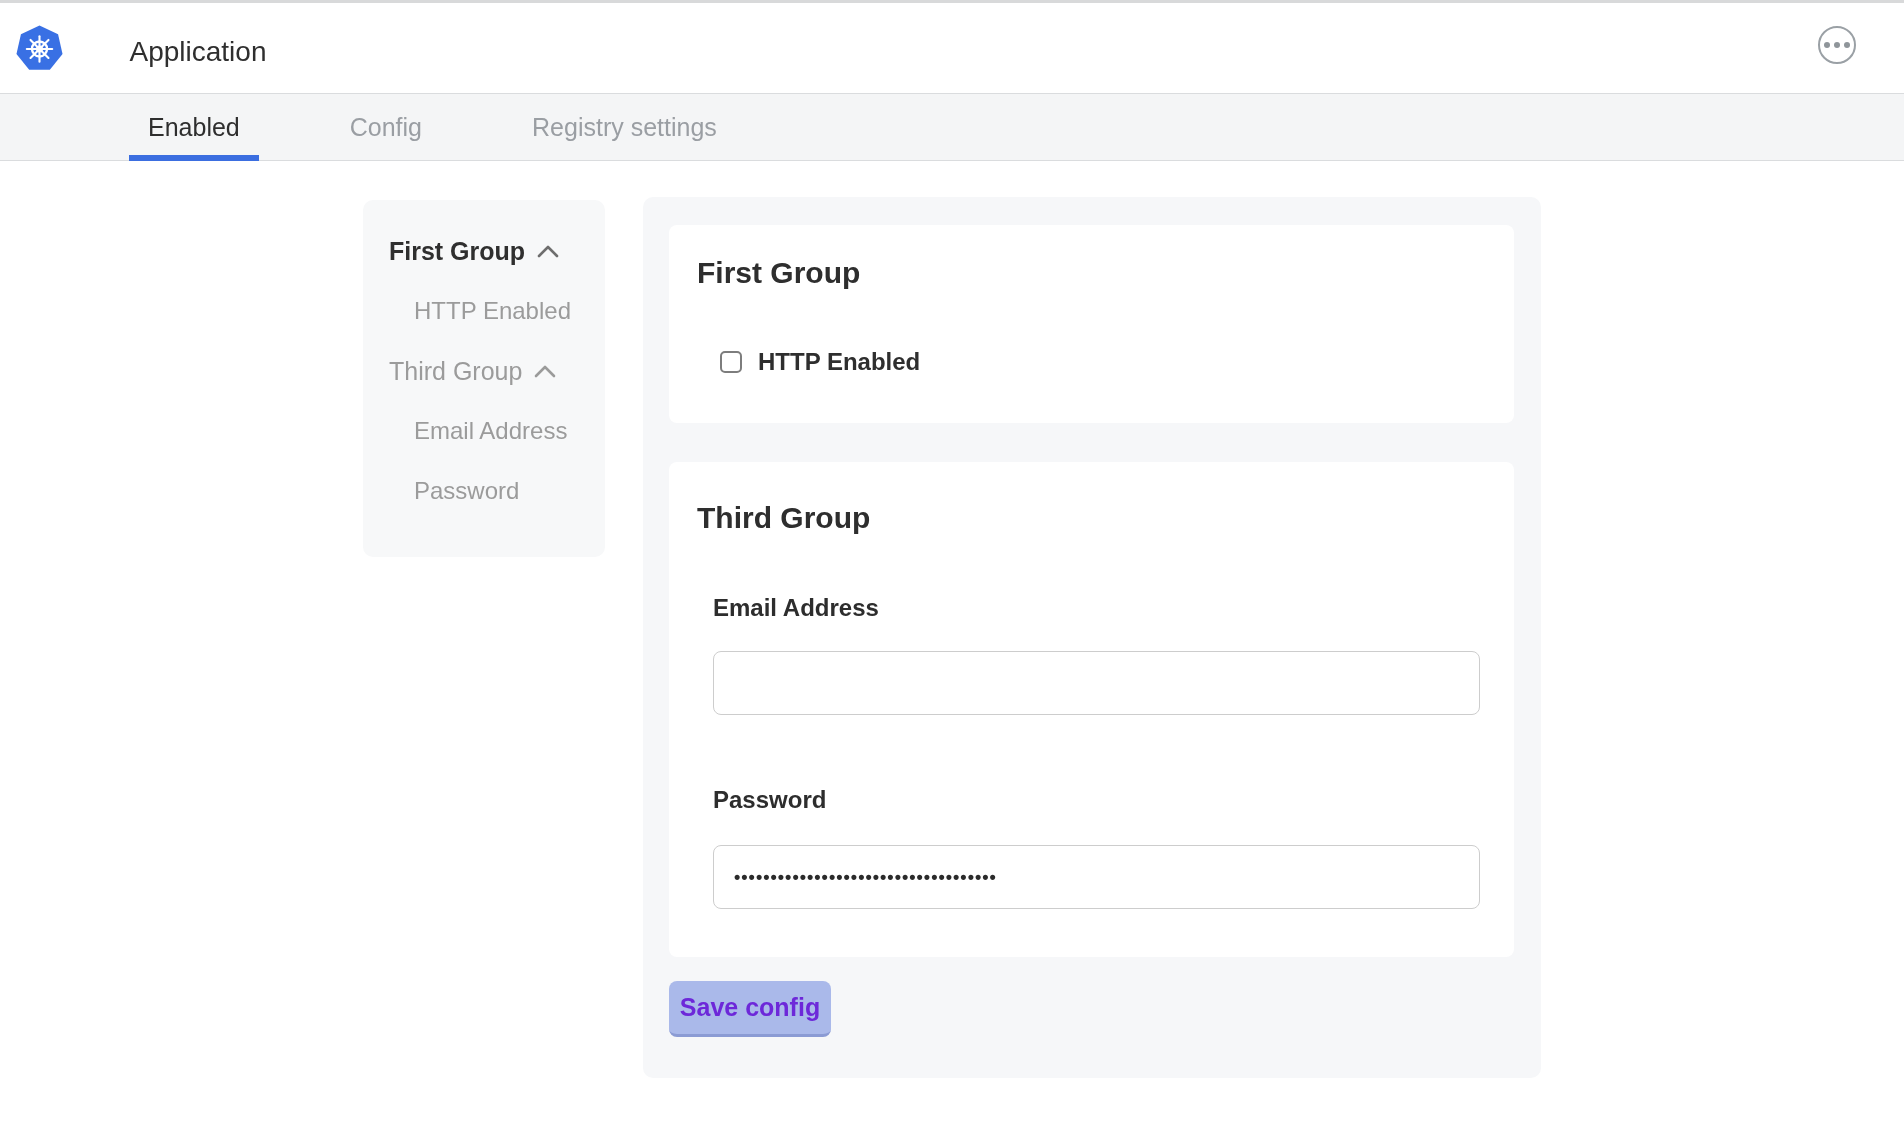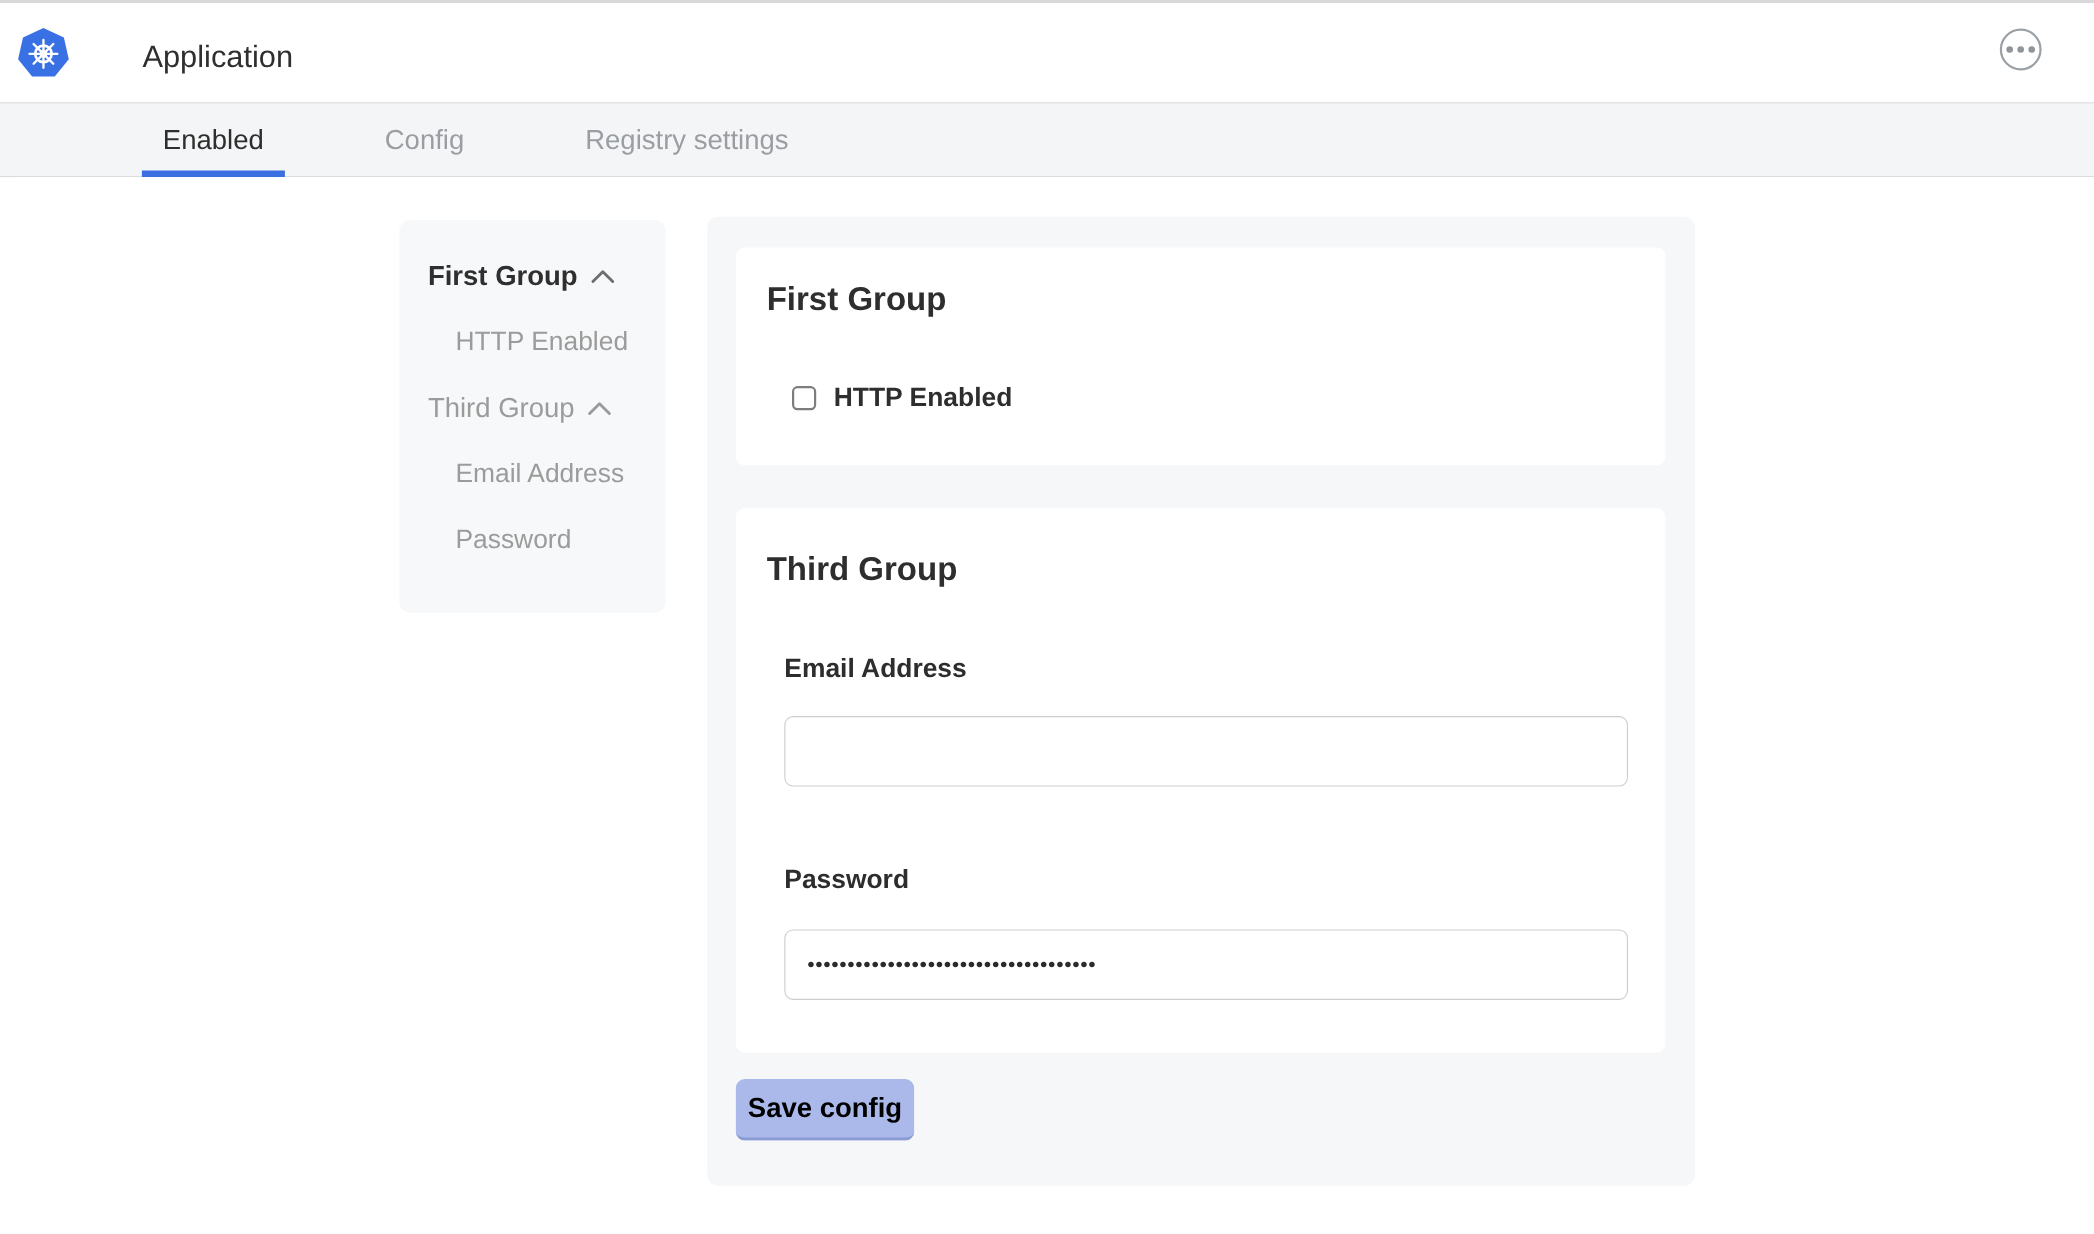--- a/index.html
+++ b/index.html
@@ -61,21 +61,21 @@
   .lbl-password { top:324px; }
   .text-input { position:absolute; left:44px; width:767px; height:64px;
                 border:1px solid #cdcdcd; border-radius:8px; background:#fff;
                 font-family:"Liberation Sans","DejaVu Sans",sans-serif;
                 font-size:24px; color:#2e2e2e; padding:0 20px; outline:none; }
   .inp-email { top:189px; }
   .inp-password { top:383px; font-size:18px; font-weight:bold; letter-spacing:1px; color:#2b2b2b; }
 
   .save-btn { position:absolute; left:26px; top:784px; width:162px; height:56px;
               background:#aab9ea; border:none; border-bottom:3px solid #8b9bd4; border-radius:8px;
-              color:#000000; font-size:25px; font-weight:bold; cursor:pointer;
+              color:#6d28d9; font-size:25px; font-weight:bold; cursor:pointer;
               font-family:"Liberation Sans","DejaVu Sans",sans-serif; }
 </style>
 </head>
 <body>
 
 <div class="top-strip"></div>
 
 <div class="header">
   <span class="k8s-logo">
     <svg viewBox="0 0 100 100" width="47" height="47">

